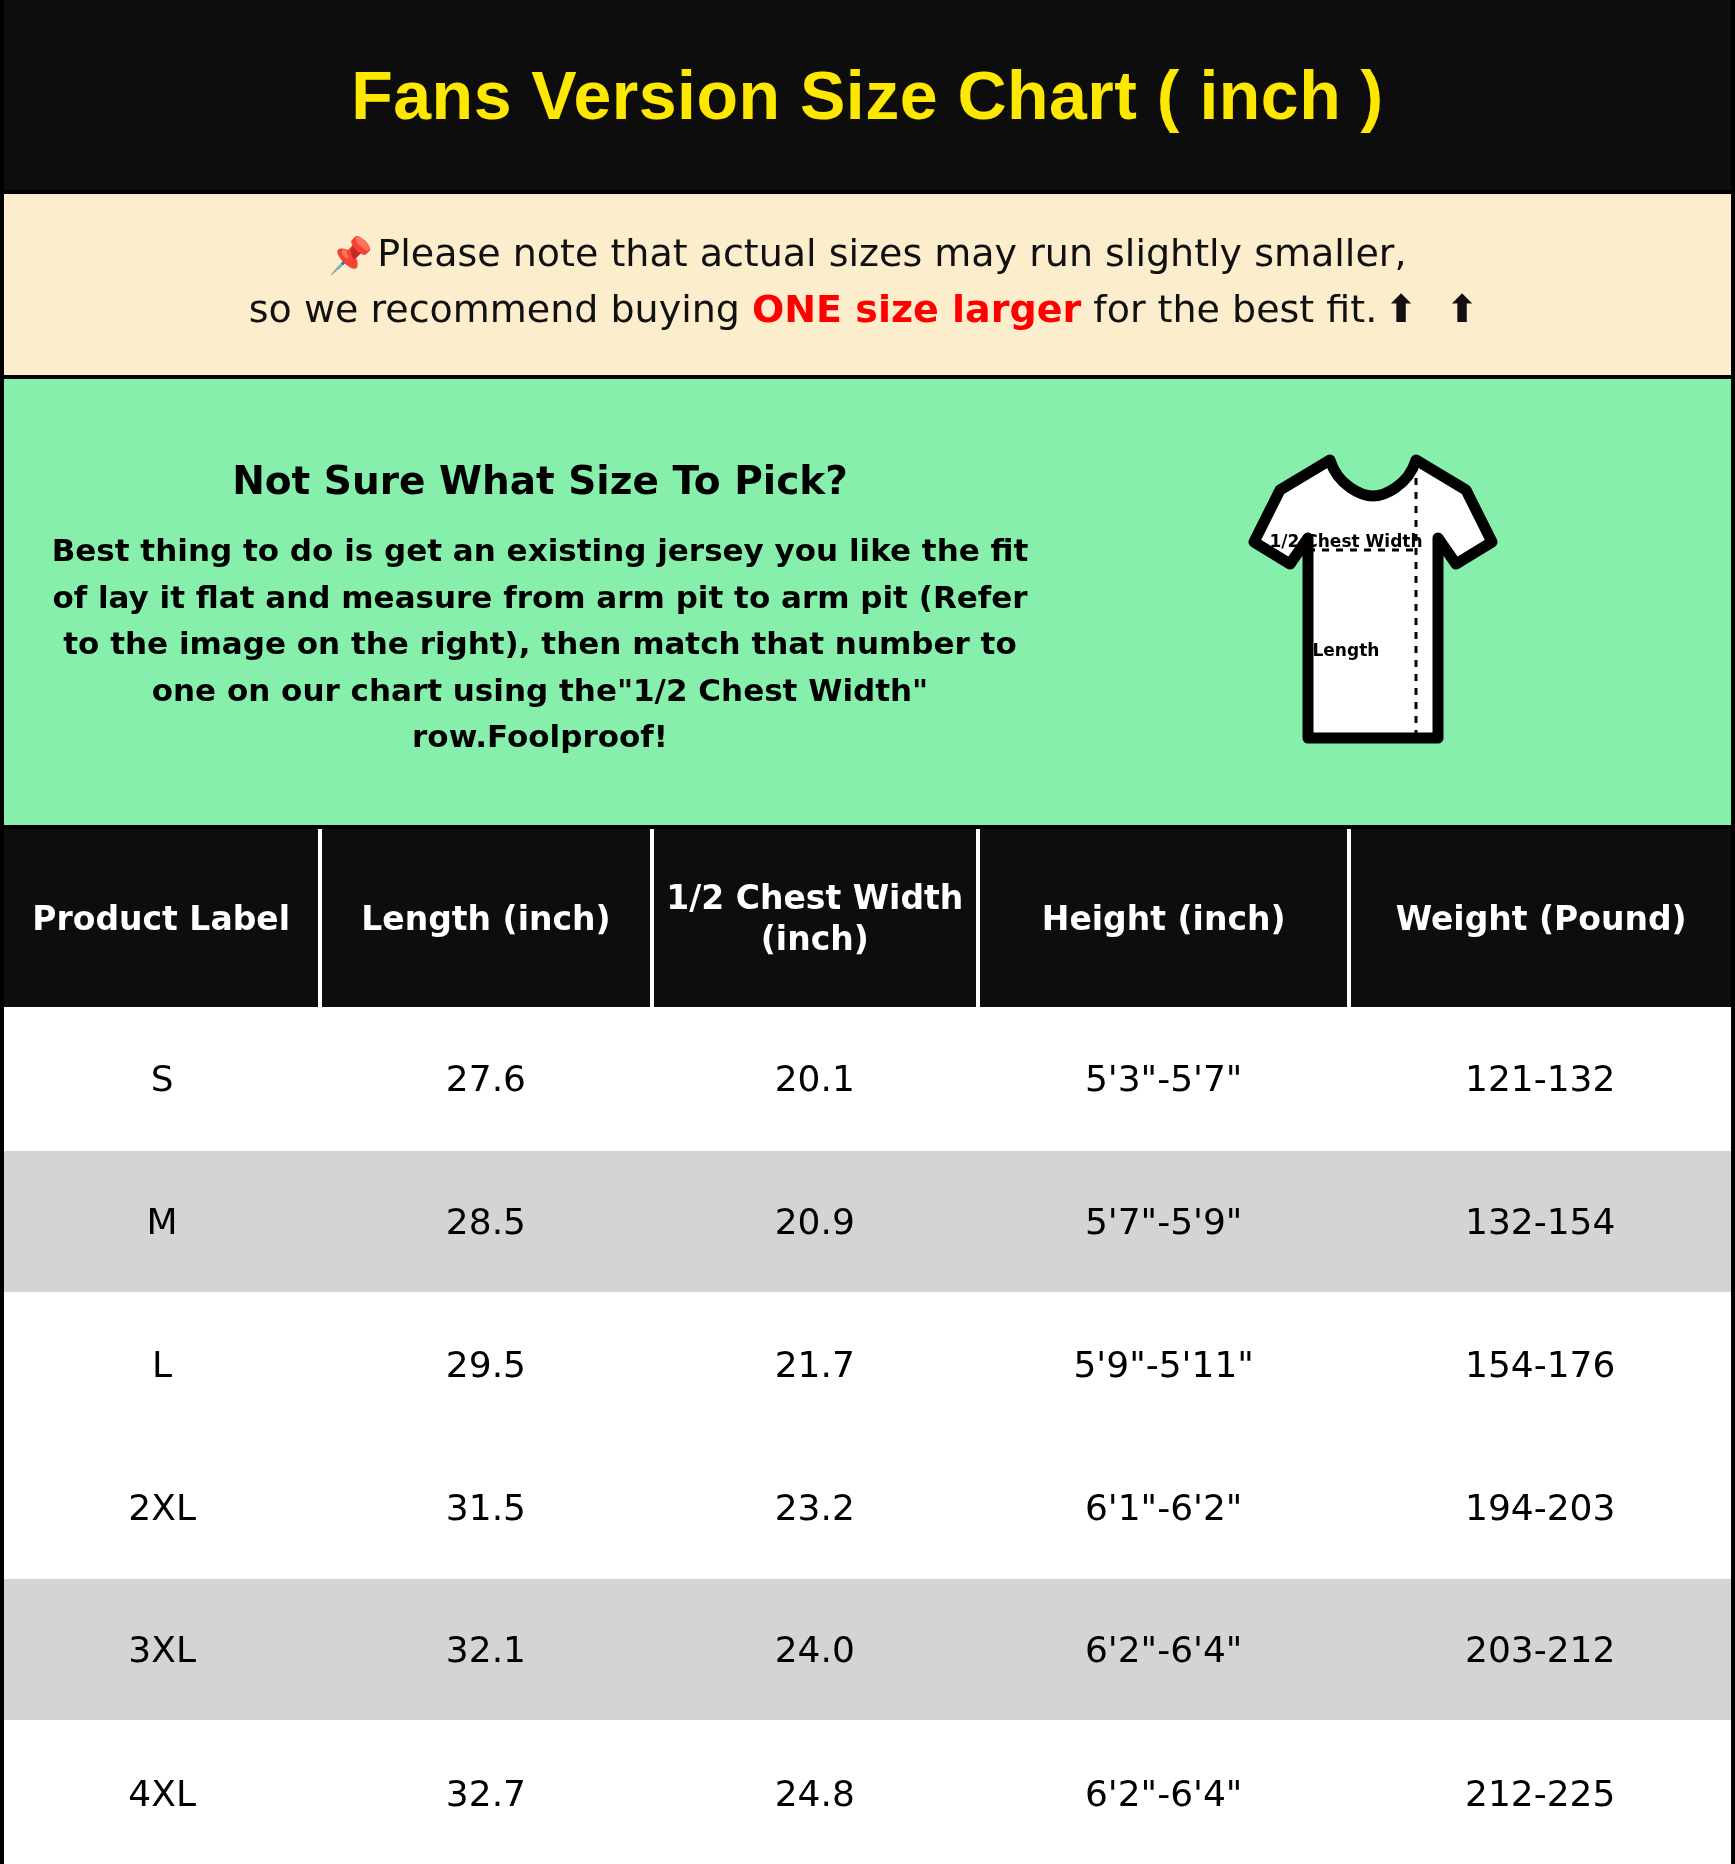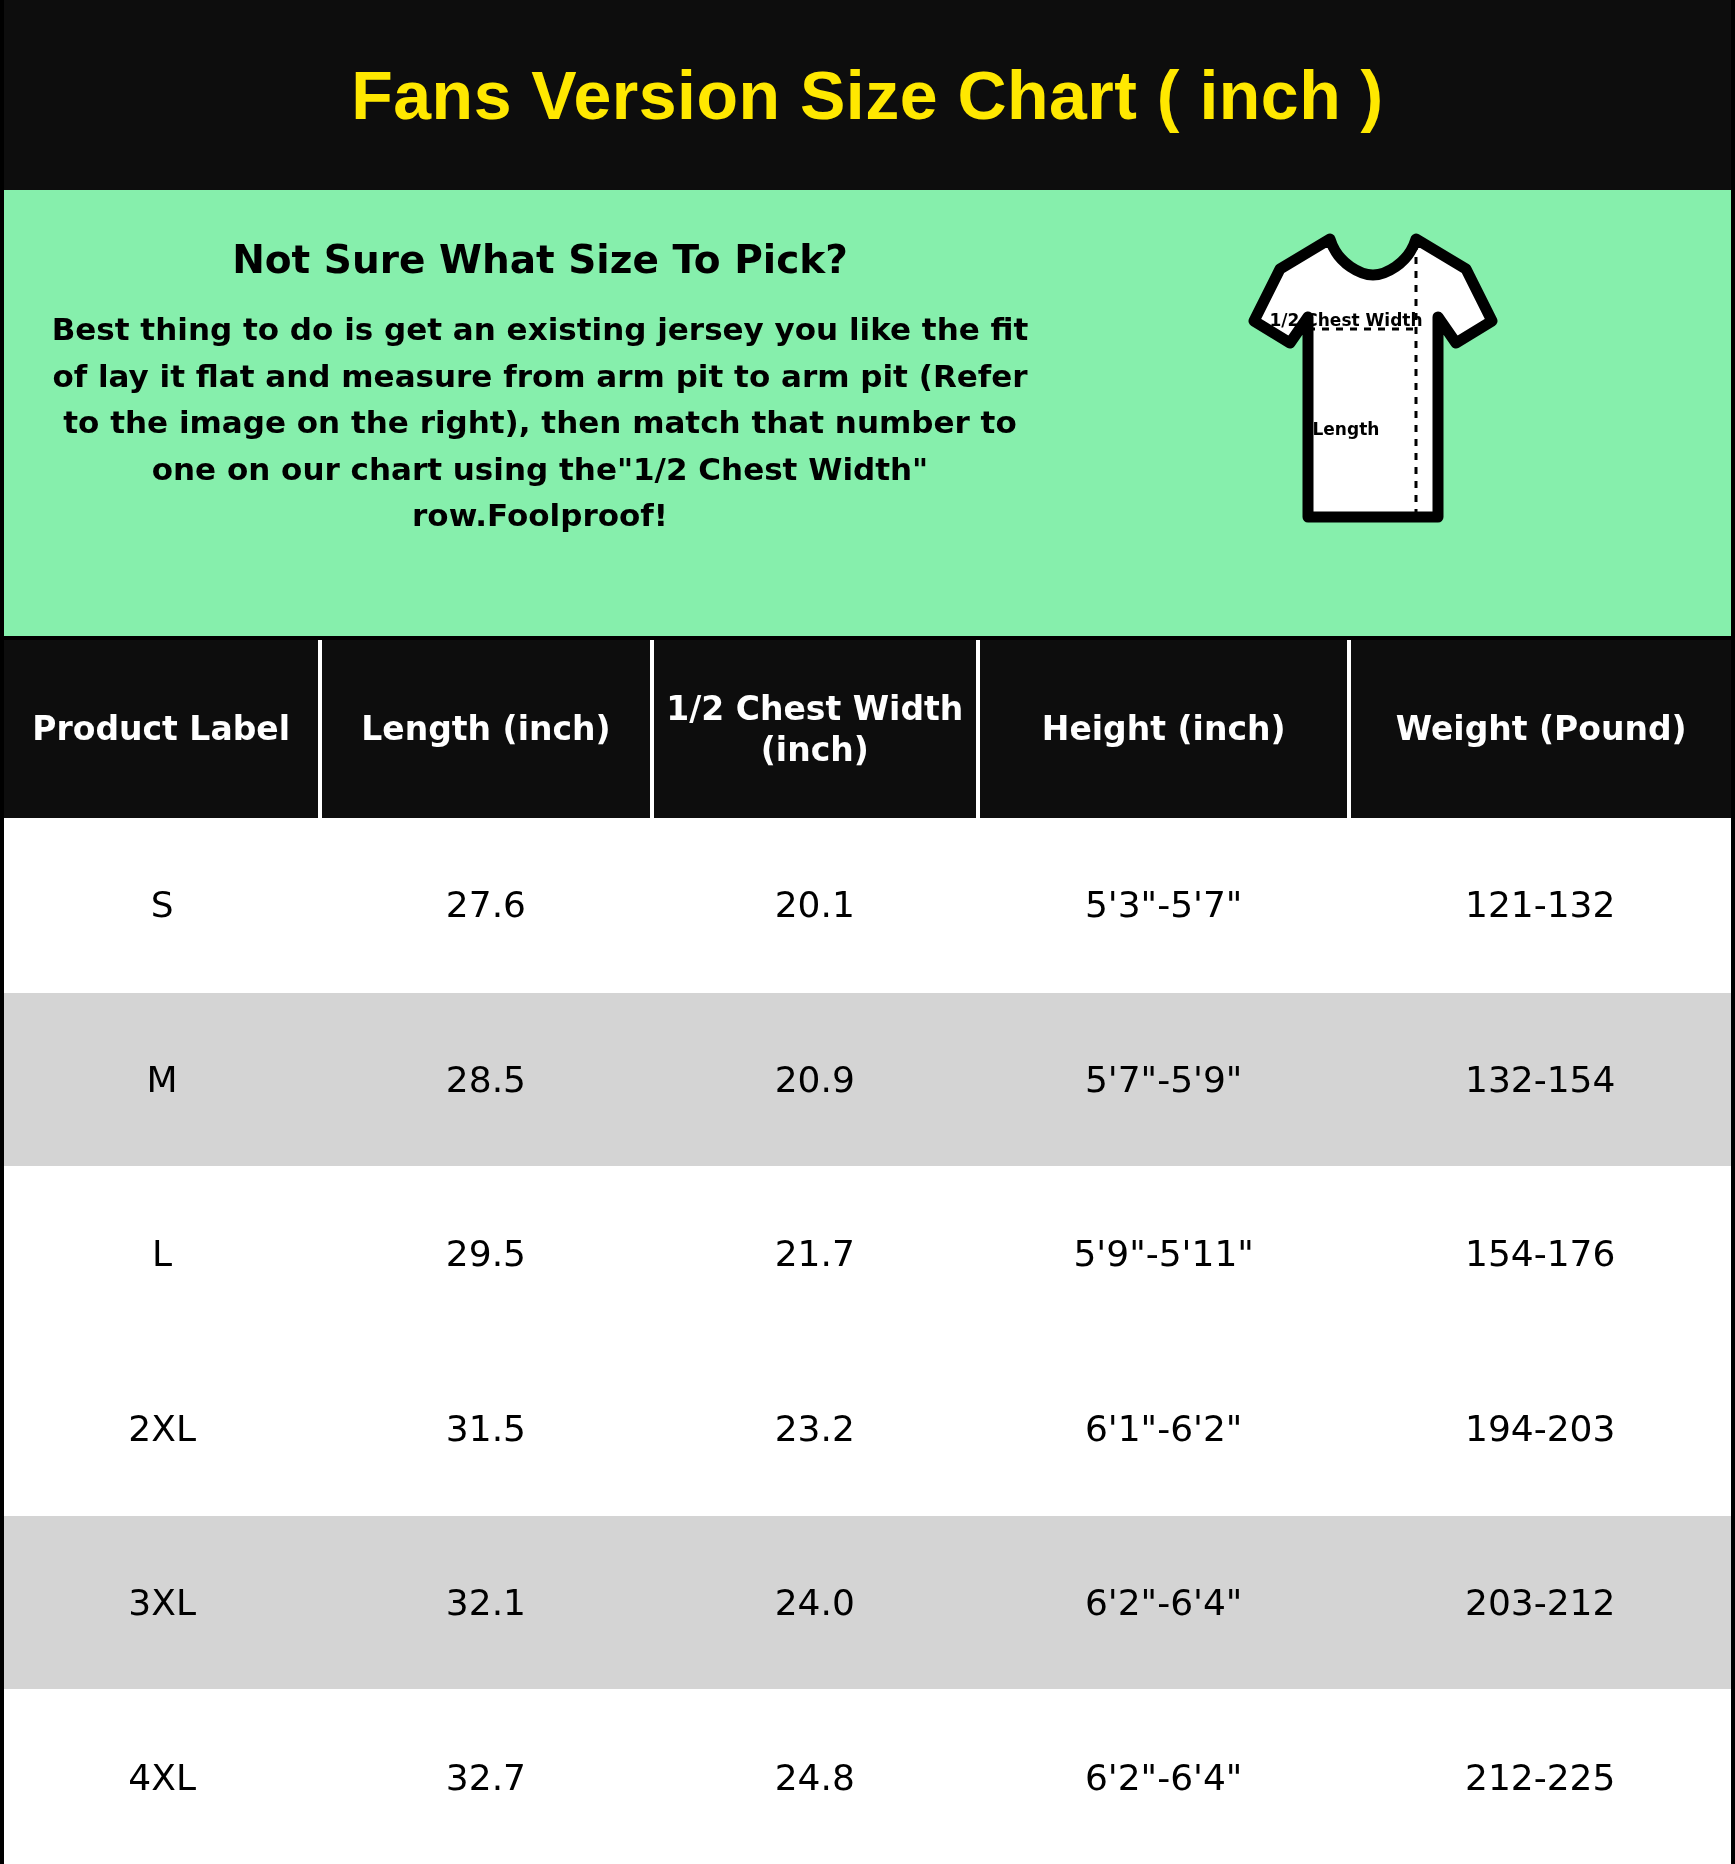--- a/index.html
+++ b/index.html
@@ -73,21 +73,21 @@
     font-weight: bold;
     letter-spacing: 8px;
     margin-left: 8px;
   }
 
   
   .advice {
     display: flex;
     flex-direction: row;
     align-items: flex-start;
-    padding: 19px 28px 34px 28px;
+    padding: 51px 28px 34px 28px;
     border-bottom: 4px solid #000000;
     flex: 0 0 auto;
     min-height: 450px;
   }
   .advice-text {
     width: 1010px;
     padding-left: 6px;
     padding-top: 28px;
   }
   .advice-head {
@@ -173,20 +173,28 @@
 </style>
 </head>
 <body>
 
 <div class="sheet">
 
   <div class="title-bar">
     <div class="title">Fans Version Size Chart ( inch )</div>
   </div>
 
+  <div class="note-band">
+    <div class="note-line">
+      <span class="pin">📌</span><span>Please note that actual sizes may run slightly smaller,</span>
+    </div>
+    <div class="note-line">
+      <span>so we recommend buying </span><span class="highlight">ONE size larger</span><span> for the best fit.</span><span class="arrows">⬆ ⬆</span>
+    </div>
+  </div>
 
   <div class="advice">
     <div class="advice-text">
       <p class="advice-head">Not Sure What Size To Pick?</p>
       <p class="advice-body">Best thing to do is get an existing jersey you like the fit of lay it flat and measure from arm pit to arm pit (Refer to the image on the right), then match that number to one on our chart using the"1/2 Chest Width" row.Foolproof!</p>
     </div>
     <div class="advice-figure">
       <div class="tee-wrap">
         <svg width="330" height="330" viewBox="0 0 330 330">
           <path d="M122 22 L72 52 L46 104 L82 126 L100 100 L100 300 L230 300 L230 100 L248 126 L284 104 L258 52 L208 22 C200 48 176 58 165 58 C154 58 130 48 122 22 Z" fill="#ffffff" stroke="#000000" stroke-width="11" stroke-linejoin="round"></path>

